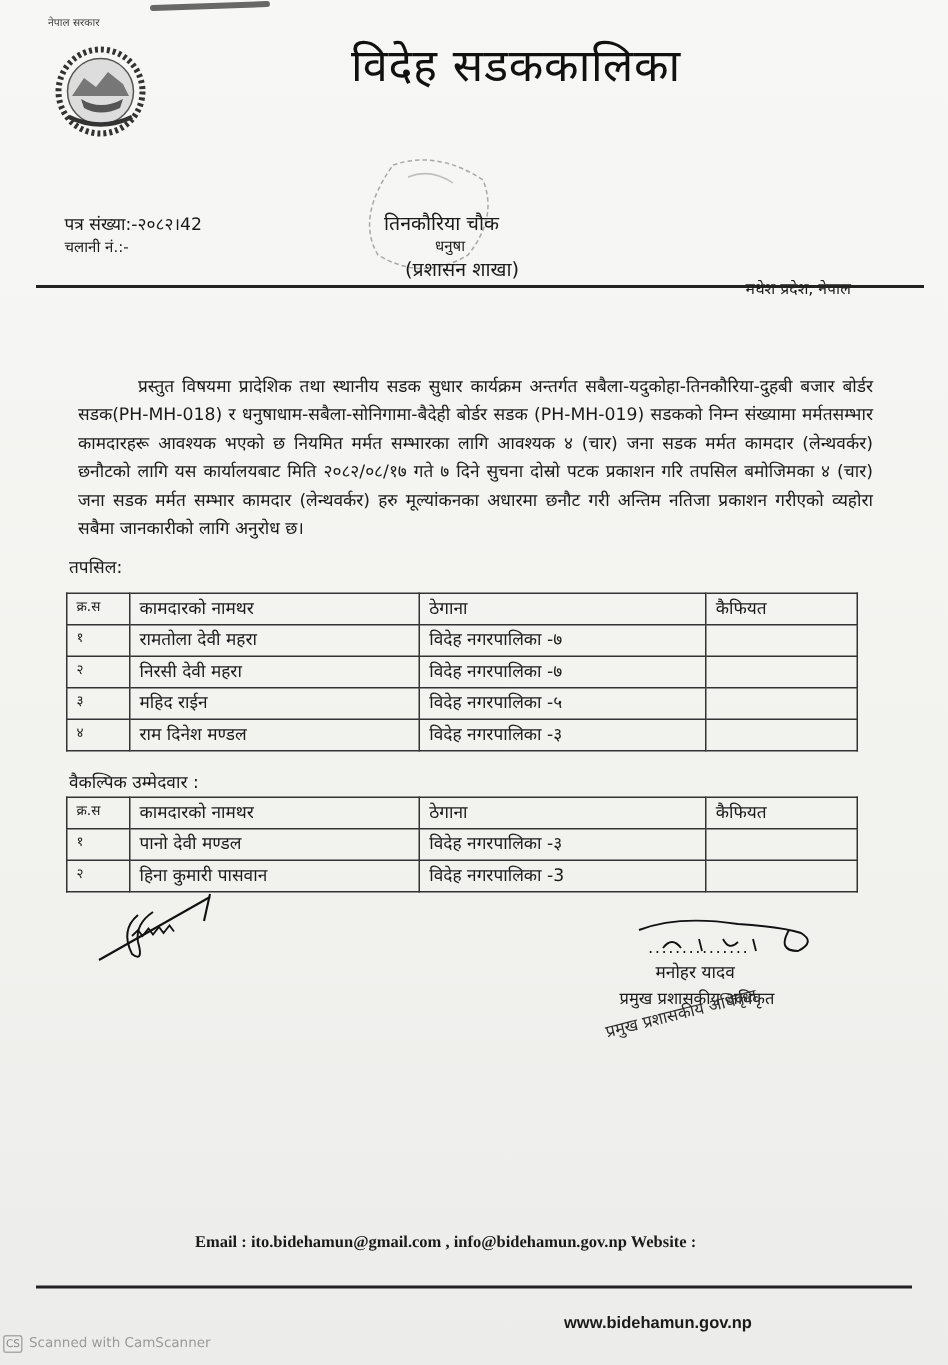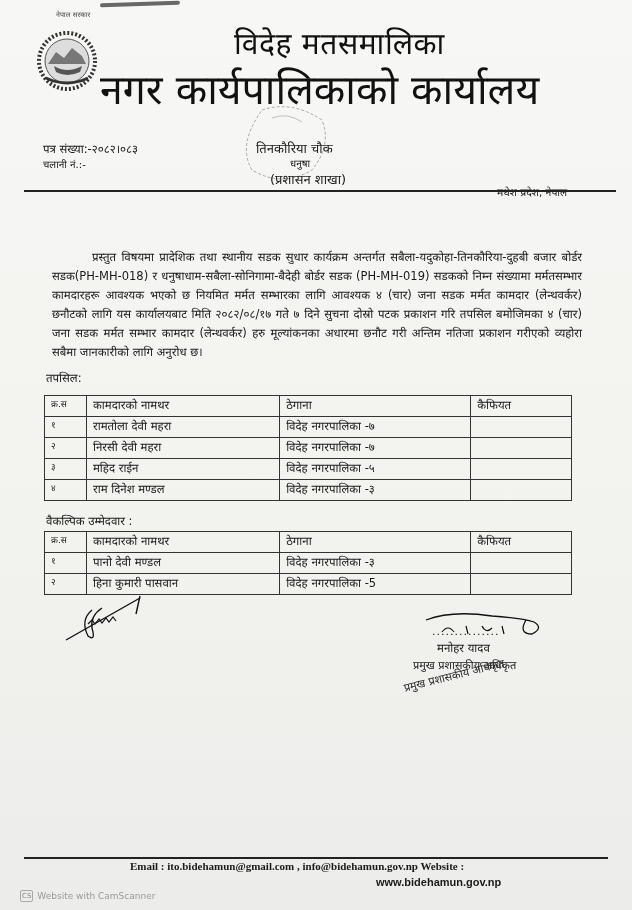--- a/index.html
+++ b/index.html
@@ -1,21 +1,21 @@
 <!DOCTYPE html>
 <html><head>
 <meta charset="utf-8">
 <style>
   * { box-sizing: border-box; margin: 0; padding: 0; }
   html, body { width: 632px; height: 910px; background: #f3f3f1; overflow: hidden; }
   body { position: relative; font-family: "DejaVu Sans", sans-serif; color: #1a1a1a; }
   .page { position: absolute; left: 0; top: 0; width: 632px; height: 910px;
     background: linear-gradient(180deg, #f7f7f5 0%, #f2f2ef 60%, #ececea 100%); }
   .abs { position: absolute; }
-  .emblem-label { left: 56px; top: 10px; font-size: 7px; color: #444; }
+  .emblem-label { left: 32px; top: 10px; font-size: 7px; color: #444; }
   .emblem { left: 36px; top: 30px; width: 62px; height: 62px; }
   .title1 { left: 234px; top: 22px; font-size: 30px; font-family: "DejaVu Sans", sans-serif; letter-spacing: 0.5px; color: #111; }
   .title2 { left: 100px; top: 60px; font-size: 41px; font-family: "DejaVu Sans", sans-serif; color: #111; white-space: nowrap; }
   .letter-no { left: 43px; top: 141px; font-size: 11.5px; }
   .dispatch-no { left: 43px; top: 157px; font-size: 10px; }
   .loc1 { left: 256px; top: 139px; font-size: 13px; }
   .loc2 { left: 290px; top: 156px; font-size: 10px; }
   .loc3 { left: 270px; top: 170px; font-size: 13px; }
   .province { left: 497px; top: 161px; font-size: 10.5px; margin-top: 24px; }
   .stamp { left: 232px; top: 100px; width: 110px; height: 88px; }
@@ -34,52 +34,51 @@
   .c4 { width: 96px; }
   .hdr td { height: 25px; }
   .alt-label { left: 46px; top: 513px; font-size: 11.5px; }
   .sig-left { left: 62px; top: 592px; width: 82px; height: 52px; }
   .sig-right { left: 422px; top: 608px; width: 125px; height: 35px; }
   .sig-dots { left: 432px; top: 625px; font-size: 11px; letter-spacing: 1px; }
   .signer-name { left: 437px; top: 640px; font-size: 11.5px; }
   .signer-title { left: 413px; top: 657px; font-size: 11px; }
   .stamp-text { left: 402px; top: 680px; font-size: 11px; transform: rotate(-14deg); transform-origin: left top; color: #2a2a2a; }
   .rule-bottom { left: 24px; top: 857px; width: 584px; height: 2px; background: #222; }
-  .footer1 { left: 130px; top: 860px; font-size: 11px; font-weight: bold; font-family: "Liberation Serif", serif; white-space: nowrap; }
+  .footer1 { left: 130px; top: 822px; font-size: 11px; font-weight: bold; font-family: "Liberation Serif", serif; white-space: nowrap; }
   .footer2 { left: 376px; top: 876px; font-size: 11px; font-weight: bold; font-family: Liberation Sans, sans-serif; }
-  .scanner { left: 20px; top: 890px; font-size: 9px; color: #9a9a9a; display: flex; align-items: center; gap: 4px; }
+  .scanner { left: 2px; top: 890px; font-size: 9px; color: #9a9a9a; display: flex; align-items: center; gap: 4px; }
   .cs-badge { border: 1px solid #aaa; border-radius: 2px; font-size: 7px; padding: 0 1px; color: #888; line-height: 10px; }
   .smear { left: 100px; top: 2px; width: 80px; height: 4px; background: #444; transform: rotate(-2deg); border-radius: 2px; opacity: 0.8; }
 </style>
 </head>
 <body>
 
 <div class="page">
 
   <div class="abs smear"></div>
 
   <div class="abs emblem-label">नेपाल सरकार</div>
 
   <svg class="abs emblem" viewBox="0 0 62 62">
     <circle cx="31" cy="31" r="28" fill="none" stroke="#333" stroke-width="4" stroke-dasharray="2 2"></circle>
     <circle cx="31" cy="31" r="22" fill="#ddd" stroke="#555" stroke-width="1"></circle>
     <path d="M12 34 L20 22 L28 28 L36 18 L46 26 L50 34 Z" fill="#777"></path>
     <path d="M18 36 Q31 44 46 36 L44 42 Q31 48 20 42 Z" fill="#555"></path>
     <path d="M10 48 Q31 58 52 48" fill="none" stroke="#333" stroke-width="3"></path>
   </svg>
 
-  <div class="abs title1">विदेह मतसमालिका</div>
-  <div class="abs title2">नगर कार्यपालिकाको कार्यालय</div>
+  <div class="abs title1">विदेह सडककालिका</div>
 
   <svg class="abs stamp" viewBox="0 0 110 88">
     <path d="M30 10 Q60 0 90 20 Q100 45 80 70 Q50 88 20 70 Q5 45 30 10 Z" fill="none" stroke="#888" stroke-width="1" stroke-dasharray="3 2" opacity="0.7"></path>
     <path d="M40 18 Q55 12 70 22" fill="none" stroke="#999" stroke-width="1" opacity="0.6"></path>
   </svg>
 
-  <div class="abs letter-no">पत्र संख्या:-२०८२।०८३</div>
+  <div class="abs letter-no">पत्र संख्या:-२०८२।42</div>
   <div class="abs dispatch-no">चलानी नं.:-</div>
 
   <div class="abs loc1">तिनकौरिया चौक</div>
   <div class="abs loc2">धनुषा</div>
   <div class="abs loc3">(प्रशासन शाखा)</div>
 
   <div class="abs province">मधेश प्रदेश, नेपाल</div>
 
   <div class="abs rule-top"></div>
 
@@ -135,21 +134,21 @@
     </tr>
     <tr>
       <td class="c1">१</td>
       <td>पानो देवी मण्डल</td>
       <td>विदेह नगरपालिका -३</td>
       <td></td>
     </tr>
     <tr>
       <td class="c1">२</td>
       <td>हिना कुमारी पासवान</td>
-      <td>विदेह नगरपालिका -5</td>
+      <td>विदेह नगरपालिका -3</td>
       <td></td>
     </tr>
   </tbody>
     </table>
 
   <svg class="abs sig-left" viewBox="0 0 82 52">
     <path d="M4 48 L78 6" stroke="#111" stroke-width="1.4" fill="none"></path>
     <path d="M30 18 Q18 28 26 44 Q34 50 30 36 Q28 24 40 16" stroke="#111" stroke-width="1.3" fill="none"></path>
     <path d="M26 32 l4 -4 l3 4 l4 -5 l3 4 l4 -5 l3 4 l4 -5 l3 4" stroke="#111" stroke-width="1.2" fill="none"></path>
     <path d="M78 4 L74 22" stroke="#111" stroke-width="1.4" fill="none"></path>
@@ -163,15 +162,15 @@
   <div class="abs signer-name">मनोहर यादव</div>
   <div class="abs signer-title">प्रमुख प्रशासकीय अधिकृत</div>
   <div class="abs stamp-text">प्रमुख प्रशासकीय अधिकृत</div>
 
   <div class="abs rule-bottom"></div>
   <div class="abs footer1">Email : ito.bidehamun@gmail.com , info@bidehamun.gov.np Website :</div>
   <div class="abs footer2">www.bidehamun.gov.np</div>
 
   <div class="abs scanner">
     <span class="cs-badge">CS</span>
-    <span>Website with CamScanner</span>
+    <span>Scanned with CamScanner</span>
   </div>
 </div>
 
 </body></html>

